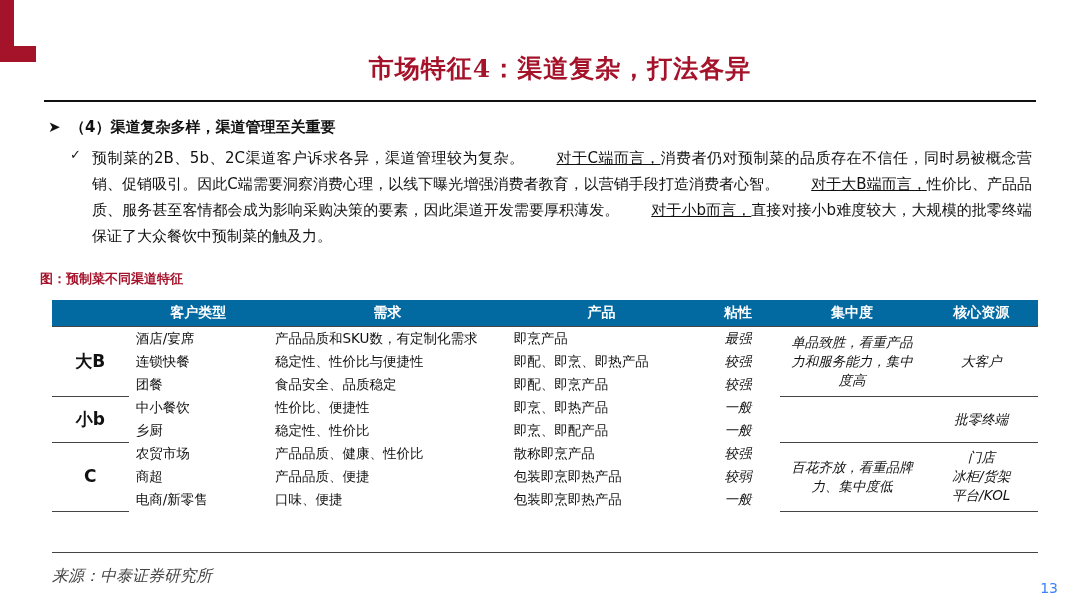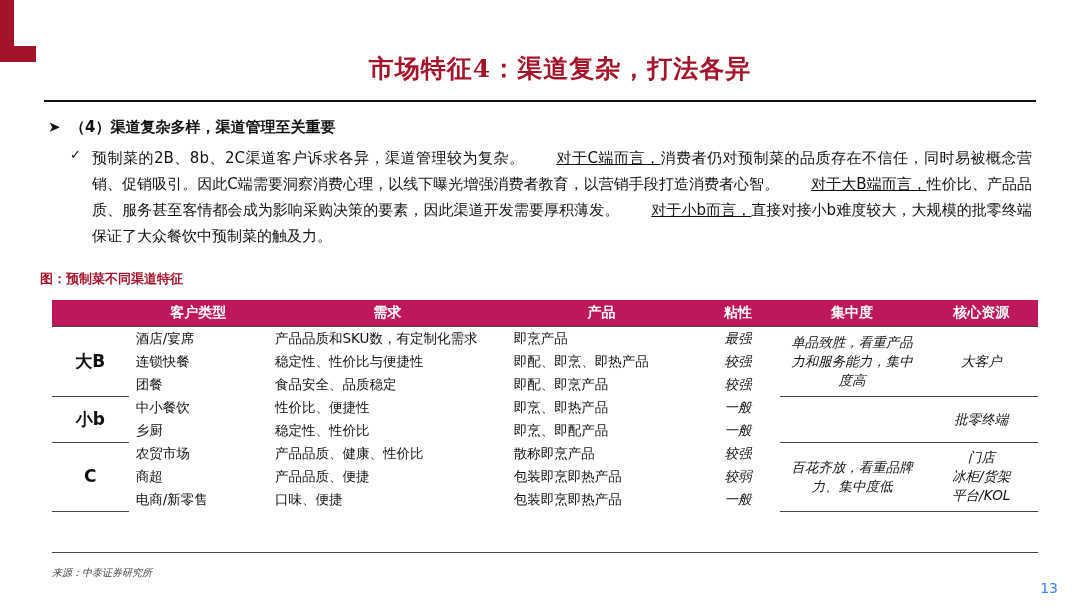--- a/index.html
+++ b/index.html
@@ -63,42 +63,42 @@
   }
 
   table.tbl{
     position:absolute;left:52px;top:300px;width:986px;
     border-collapse:collapse;
     font-size:13.5px;
     font-family:"DejaVu Sans","Liberation Sans",sans-serif;
     color:#111;
   }
   table.tbl th{
-    background:#be185d;color:#ffffff;font-weight:bold;
+    background:#0369a1;color:#ffffff;font-weight:bold;
     padding:4px 6px;font-size:14px;
     border:none;
   }
   table.tbl td{
     padding:2px 7px;vertical-align:middle;
     border:none;
     line-height:19px;
   }
   .rowline td{border-bottom:1px solid #c8c8c8;}
   .thickline td{border-bottom:1.6px solid #444;}
   .c-left{text-align:left;}
   .c-center{text-align:center;font-style:italic;}
   .grp{text-align:center;font-size:17px;font-weight:bold;margin-top:24px;}
   .tbl-top{border-top:1.6px solid #444;}
   .tbl-bottom-rule{
     position:absolute;left:52px;top:552px;width:986px;border-bottom:1.6px solid #444;
   }
 
   .source{
     position:absolute;left:52px;top:566px;
-    font-size:10px;color:#444;
+    font-size:16px;color:#444;
     font-family:"DejaVu Serif","Liberation Serif",serif;
     font-style:italic;
   }
   .pagenum{
     position:absolute;right:22px;bottom:12px;
     font-size:14px;color:#3b82f6;
   }
 </style>
 </head>
 <body>
@@ -111,21 +111,21 @@
 
   <div class="title">市场特征4：渠道复杂，打法各异</div>
   <div class="title-rule"></div>
 
   <div class="bullet1">
     <span class="mk">➤</span><span>（4）渠道复杂多样，渠道管理至关重要</span>
   </div>
 
   <div class="para-wrap">
     <div class="para-mk">✓</div>
-    <div class="para" id="paragraph"><span>预制菜的2B、8b、2C渠道客户诉求各异，渠道管理较为复杂。</span><span class="u">对于C端而言，</span><span>消费者仍对预制菜的品质存在不信任，同时易被概念营销、促销吸引。因此C端需要洞察消费心理，以线下曝光增强消费者教育，以营销手段打造消费者心智。</span><span class="u">对于大B端而言，</span><span>性价比、产品品质、服务甚至客情都会成为影响采购决策的要素，因此渠道开发需要厚积薄发。</span><span class="u">对于小b而言，</span><span>直接对接小b难度较大，大规模的批零终端保证了大众餐饮中预制菜的触及力。</span></div>
+    <div class="para" id="paragraph"><span>预制菜的2B、5b、2C渠道客户诉求各异，渠道管理较为复杂。</span><span class="u">对于C端而言，</span><span>消费者仍对预制菜的品质存在不信任，同时易被概念营销、促销吸引。因此C端需要洞察消费心理，以线下曝光增强消费者教育，以营销手段打造消费者心智。</span><span class="u">对于大B端而言，</span><span>性价比、产品品质、服务甚至客情都会成为影响采购决策的要素，因此渠道开发需要厚积薄发。</span><span class="u">对于小b而言，</span><span>直接对接小b难度较大，大规模的批零终端保证了大众餐饮中预制菜的触及力。</span></div>
   </div>
 
   <div class="fig-label">图：预制菜不同渠道特征</div>
 
   <table class="tbl">
     <thead>
       <tr id="thead-row">
           <th style="width: 70px;"></th>
           <th style="width: 140px;">客户类型</th>
           <th style="width: 250px;">需求</th>

